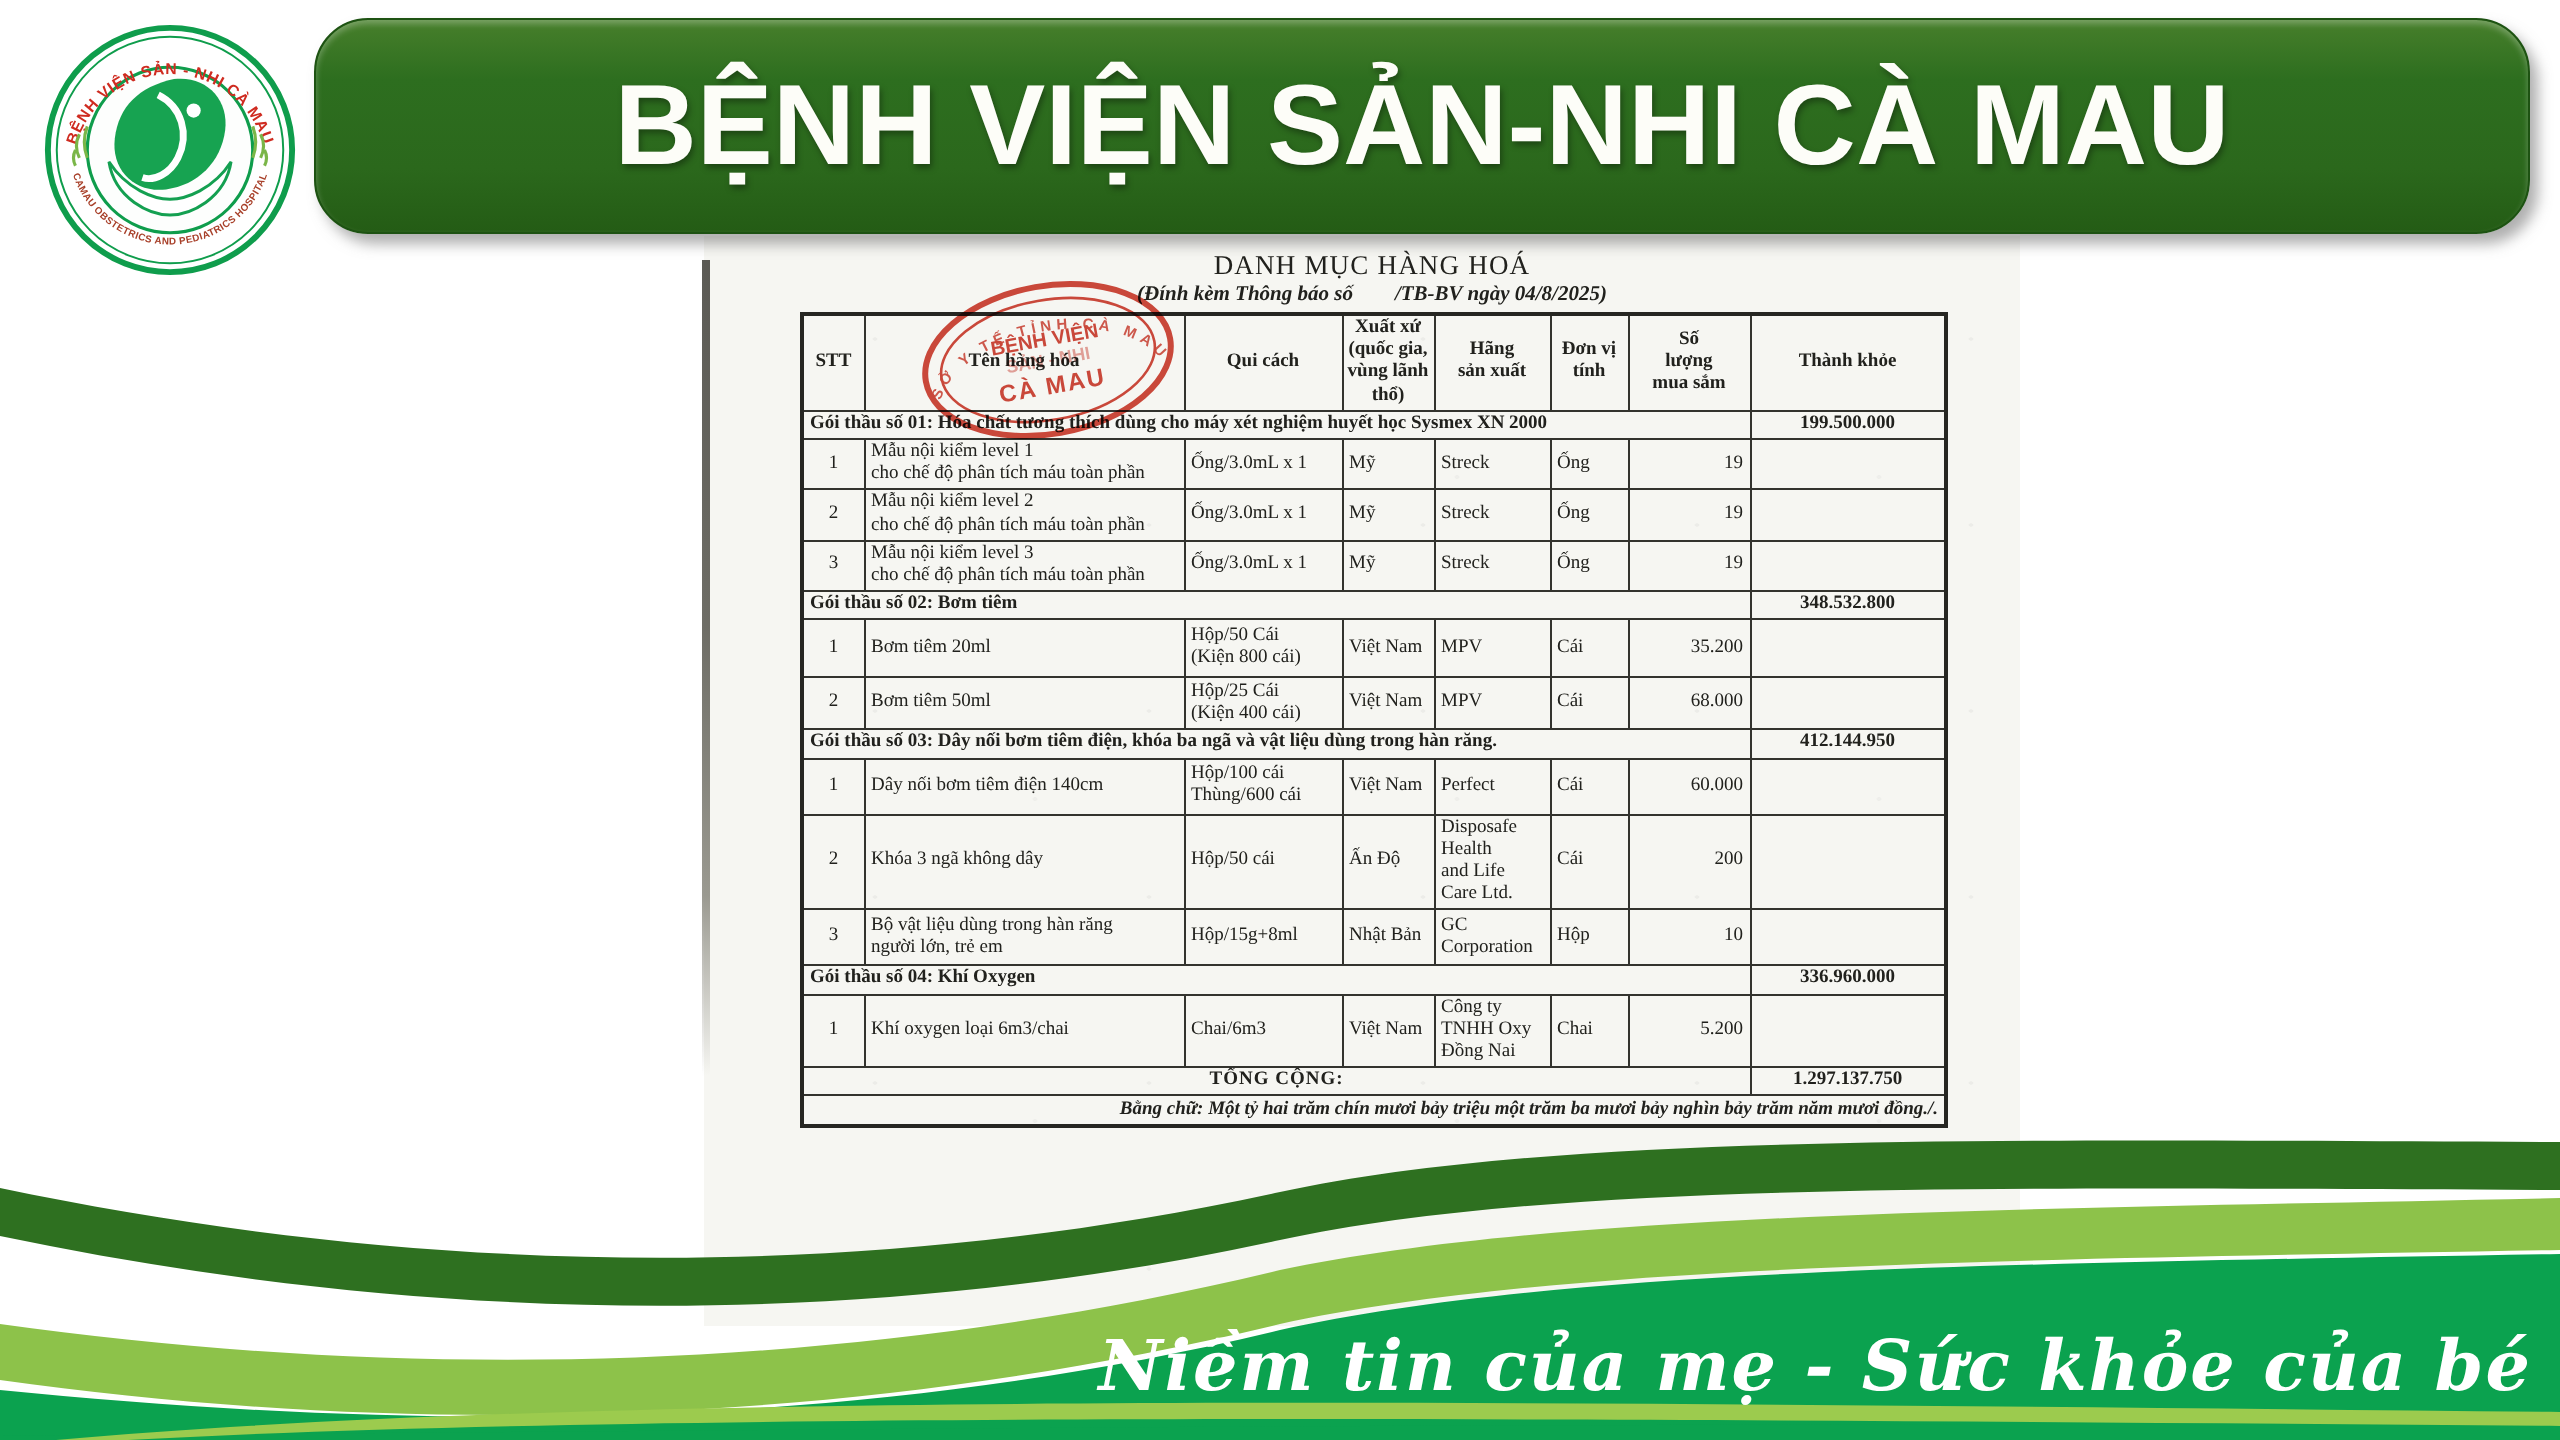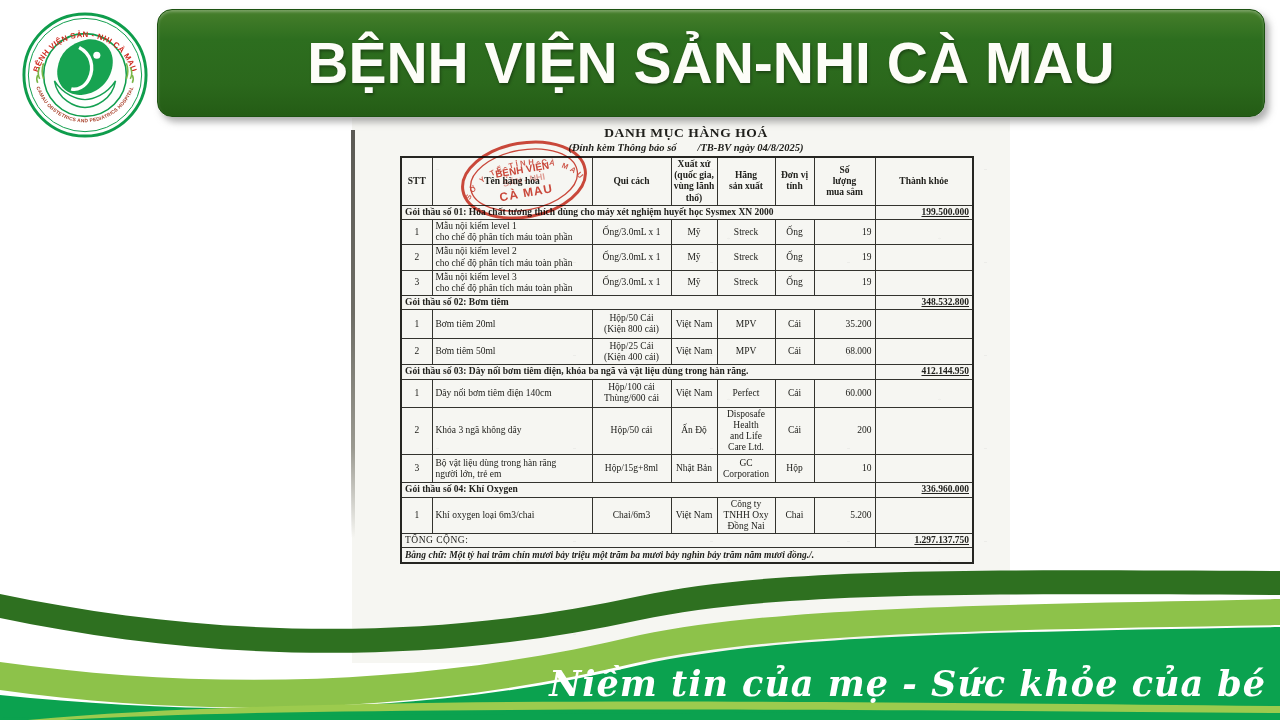--- a/index.html
+++ b/index.html
@@ -2,56 +2,56 @@
 <html><head>
 <meta charset="utf-8">
 <style>
   html,body{margin:0;padding:0;background:#e9e9e9;}
   .slide{position:relative;width:1280px;height:720px;background:#ffffff;overflow:hidden;
          font-family:"Liberation Sans",sans-serif;}
 
   
   .banner{position:absolute;left:157px;top:9px;width:1106px;height:106px;
           background:linear-gradient(180deg,#477f2b 0%,#2d6e1f 28%,#2b681c 70%,#245c15 100%);
-          border:1px solid #1d5212;border-radius:15px;
+          border:1px solid #1d5212;border-radius:27px;
           box-shadow:4px 5px 7px rgba(110,110,110,.55), inset 0 2px 3px rgba(255,255,255,.28);
           display:flex;align-items:center;justify-content:center;z-index:6;}
   .banner-title{color:#fdfdf8;font-size:57px;font-weight:800;letter-spacing:0px;
           text-shadow:1px 2px 3px rgba(0,0,0,.35);white-space:nowrap;}
 
   
   .logo{position:absolute;left:20px;top:10px;width:130px;height:130px;z-index:7;}
 
   
   .doc{position:absolute;left:352px;top:118px;width:658px;height:545px;background:#f6f6f2;
        z-index:1;color:#21211d;font-family:"Liberation Serif",serif;
        background-image:radial-gradient(rgba(60,60,50,.05) 1px,transparent 1.4px),
                         radial-gradient(rgba(60,60,50,.04) 1px,transparent 1.4px);
        background-size:137px 93px,211px 161px;background-position:17px 5px,60px 40px;}
   .doc-edge{position:absolute;left:-1px;top:12px;width:4px;height:408px;
        background:linear-gradient(180deg,#3f3e38 0%,#55544c 45%,#8a897f 78%,rgba(140,139,130,0) 100%);
        opacity:.85;}
   .doc-inner{margin-left:48px;width:572px;}
-  .doc-title{margin-top:7px;text-align:center;font-size:13.5px;font-weight:bold;letter-spacing:.6px;}
+  .doc-title{margin-top:7px;text-align:center;font-size:13.5px;font-weight:normal;letter-spacing:.6px;}
   .doc-subtitle{text-align:center;font-size:10.5px;font-weight:bold;font-style:italic;white-space:pre;margin-top:1px;}
 
   
   table.goods{border-collapse:collapse;table-layout:fixed;width:572px;margin-top:3px;
        border:2px solid #262622;}
   .goods th,.goods td{border:1px solid #33332e;padding:1px 3px;font-size:9.5px;line-height:1.18;
        vertical-align:middle;white-space:pre-line;overflow:hidden;}
   .goods th{font-weight:bold;text-align:center;padding:1px 1px;}
   .c-stt{text-align:center;}
   .c-name{text-align:left;padding-left:4px;}
-  .c-spec,.c-origin,.c-maker,.c-unit{text-align:center;}
+  .c-spec,.c-origin,.c-maker,.c-unit{text-align:left;}
   .c-qty{text-align:right;padding-right:10px;}
-  .c-money{text-align:right;padding-right:5px;font-weight:bold;text-decoration:underline;}
+  .c-money{text-align:center;padding-right:5px;font-weight:bold;}
   .group-label{font-weight:bold;text-align:left;padding-left:3px;white-space:nowrap;}
-  .total-label{font-weight:normal;letter-spacing:.5px;}
-  .words-cell{font-weight:bold;font-style:italic;text-align:left;font-size:10px;}
+  .total-label{font-weight:bold;text-align:center;letter-spacing:.5px;}
+  .words-cell{font-weight:bold;font-style:italic;text-align:right;font-size:10px;}
   tr.h-head{height:47px;} tr.h-group{height:13px;} tr.h-r25{height:25px;}
   tr.h-r29{height:29px;} tr.h-r26{height:26px;} tr.h-r28{height:28px;}
   tr.h-r36{height:36px;} tr.h-r32{height:32px;} tr.h-total{height:13px;} tr.h-words{height:15px;}
 
   
   .stamp{position:absolute;left:100px;top:14px;width:144px;height:96px;
          mix-blend-mode:multiply;opacity:.92;}
 
   
   .waves{position:absolute;left:0;bottom:0;width:1280px;height:170px;z-index:3;}

